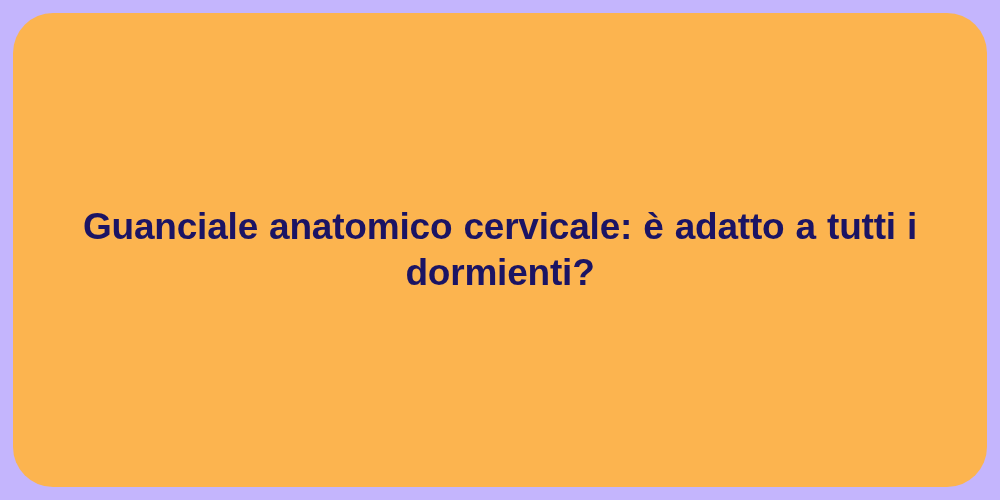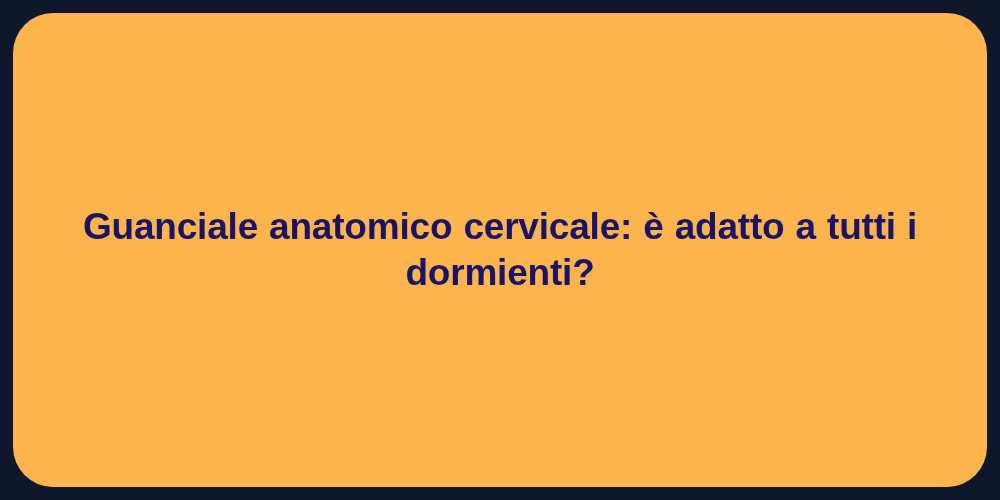--- a/index.html
+++ b/index.html
@@ -11,21 +11,21 @@
     width: 1000px;
     height: 500px;
     overflow: hidden;
     font-family: "Liberation Sans", sans-serif;
   }
 
   .canvas {
     position: relative;
     width: 1000px;
     height: 500px;
-    background: #0f172a;
+    background: #c4b5fd;
     box-sizing: border-box;
     display: flex;
     align-items: stretch;
     justify-content: stretch;
     padding: 13px;
   }
 
   .card {
     position: relative;
     flex: 1 1 auto;

